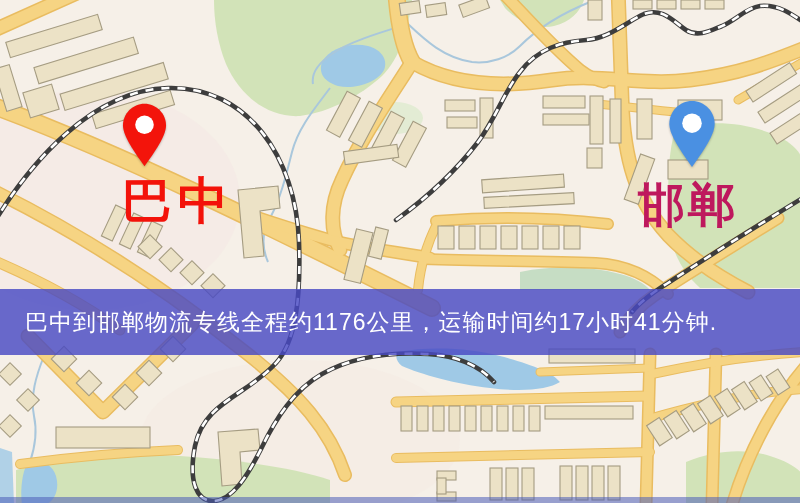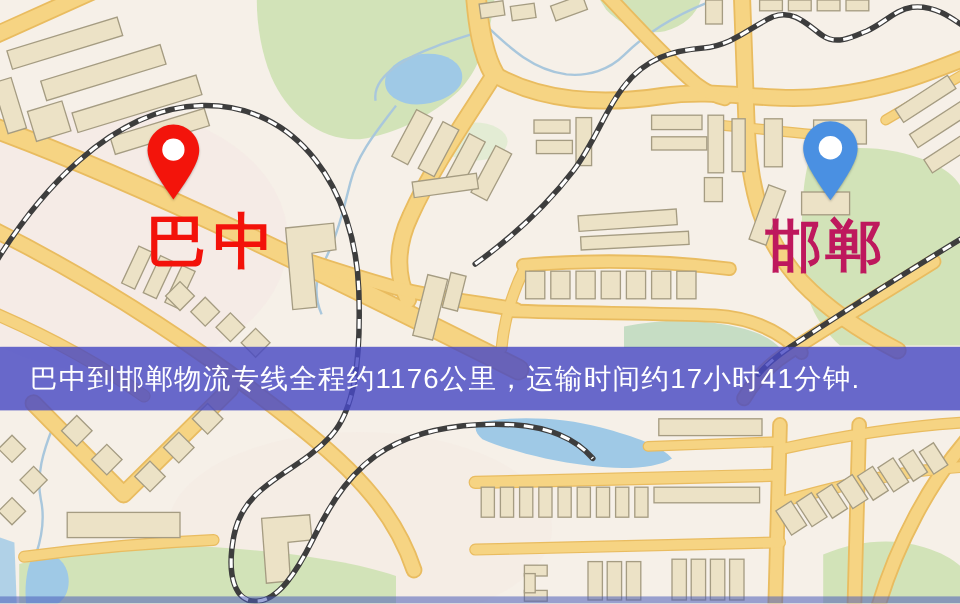--- a/index.html
+++ b/index.html
@@ -18,21 +18,21 @@
   .water{fill:#9fc9e6;stroke:none;}
   .stream{fill:none;stroke:#a9c7dc;stroke-width:2;}
   .pin{position:absolute;}
   .pin svg{display:block;filter:drop-shadow(0 1px 1px rgba(0,0,0,.25));}
   .pin-origin{left:122px;top:102px;width:45px;height:66px;}
   .pin-destination{left:668px;top:100px;width:48px;height:68px;}
   .city-label{position:absolute;font-weight:700;line-height:1;white-space:nowrap;}
   .city-label.origin{left:90px;top:176px;font-size:50px;letter-spacing:6px;color:#f3120a;margin-left:32px;}
   .city-label.destination{left:638px;top:181px;font-size:47px;letter-spacing:3px;color:#be185d;}
   .banner{
-    position:absolute;left:0;right:0;top:289px;height:53px;
+    position:absolute;left:0;right:0;top:289px;height:66px;
     background:rgba(72,73,195,0.82);
     display:flex;align-items:center;
     padding-left:25px;box-sizing:border-box;
   }
   .banner span{
     color:#ffffff;font-size:23px;letter-spacing:1px;white-space:nowrap;
   }
 </style>
 </head>
 <body>

